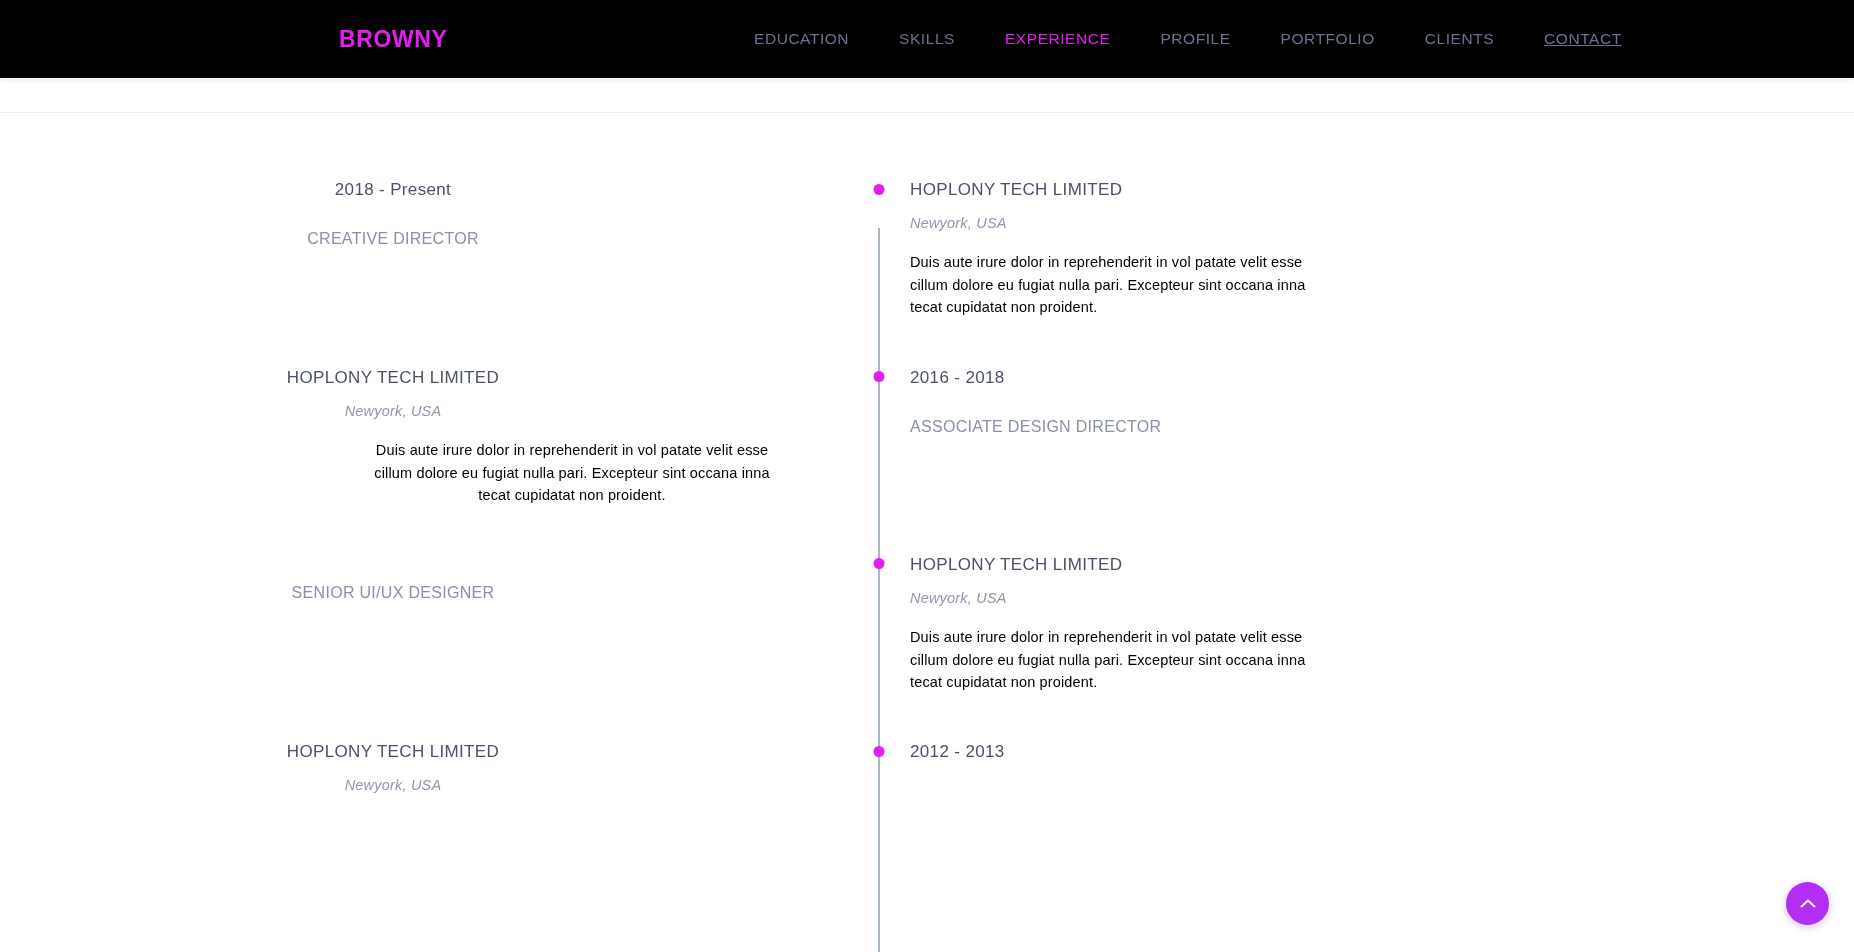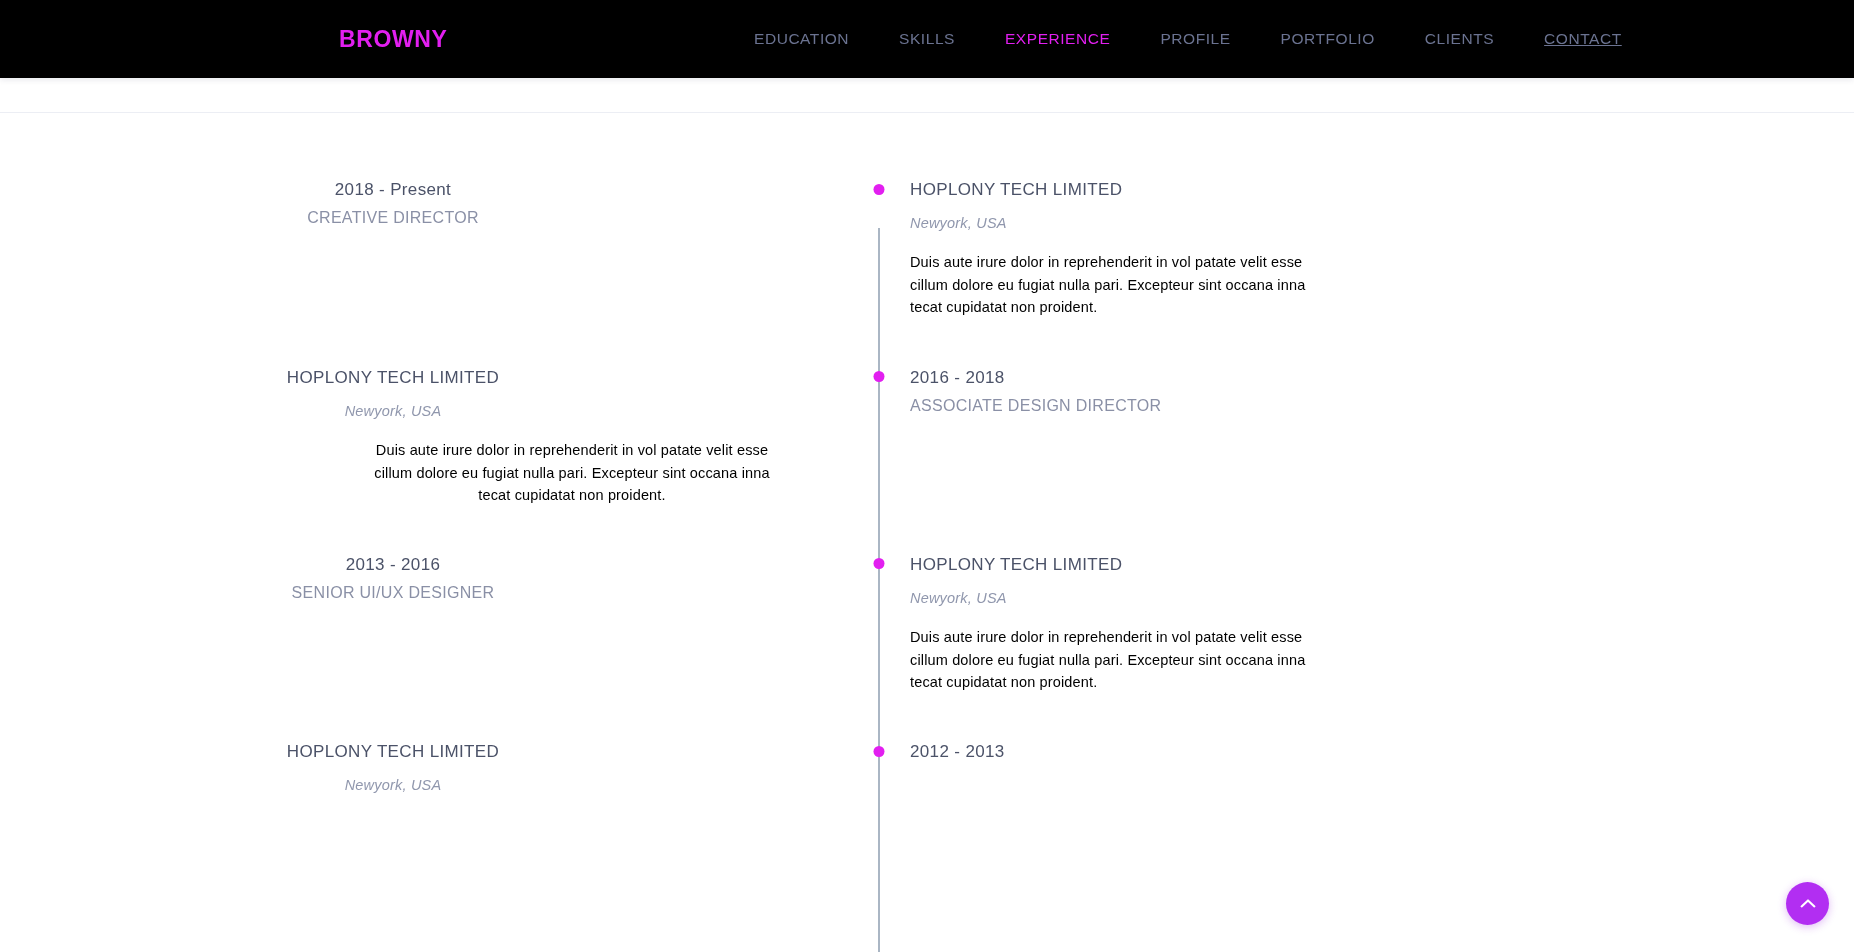--- a/index.html
+++ b/index.html
@@ -138,21 +138,21 @@
     letter-spacing: 0.35px;
     color: #4b5268;
     line-height: 1.25;
     white-space: nowrap;
   }
   .t-sub {
     font-size: 16px;
     letter-spacing: 0.3px;
     color: #8a90a6;
     line-height: 1.25;
-    margin-top: 8px;
+    margin-top: 29px;
     white-space: nowrap;
   }
   .t-meta {
     font-size: 14.5px;
     letter-spacing: 0.2px;
     color: #9097ad;
     line-height: 1.25;
     margin-top: 14px;
     white-space: nowrap;
     font-style: italic;
@@ -247,21 +247,20 @@
       </div>
       <div class="col-right">
         <div class="t-title">2016 - 2018</div>
         <div class="t-sub">ASSOCIATE DESIGN DIRECTOR</div>
       </div>
     </div>
     <div class="t-dot" id="dot-2"></div>
 
     <div class="timeline-row" id="row-3">
       <div class="col-left">
-        <div class="t-title">2013 - 2016</div>
         <div class="t-sub">SENIOR UI/UX DESIGNER</div>
       </div>
       <div class="col-right">
         <div class="t-title">HOPLONY TECH LIMITED</div>
         <div class="t-meta">Newyork, USA</div>
         <div class="t-desc">Duis aute irure dolor in reprehenderit in vol patate velit esse cillum dolore eu fugiat nulla pari. Excepteur sint occana inna tecat cupidatat non proident.</div>
       </div>
     </div>
     <div class="t-dot" id="dot-3"></div>
 

